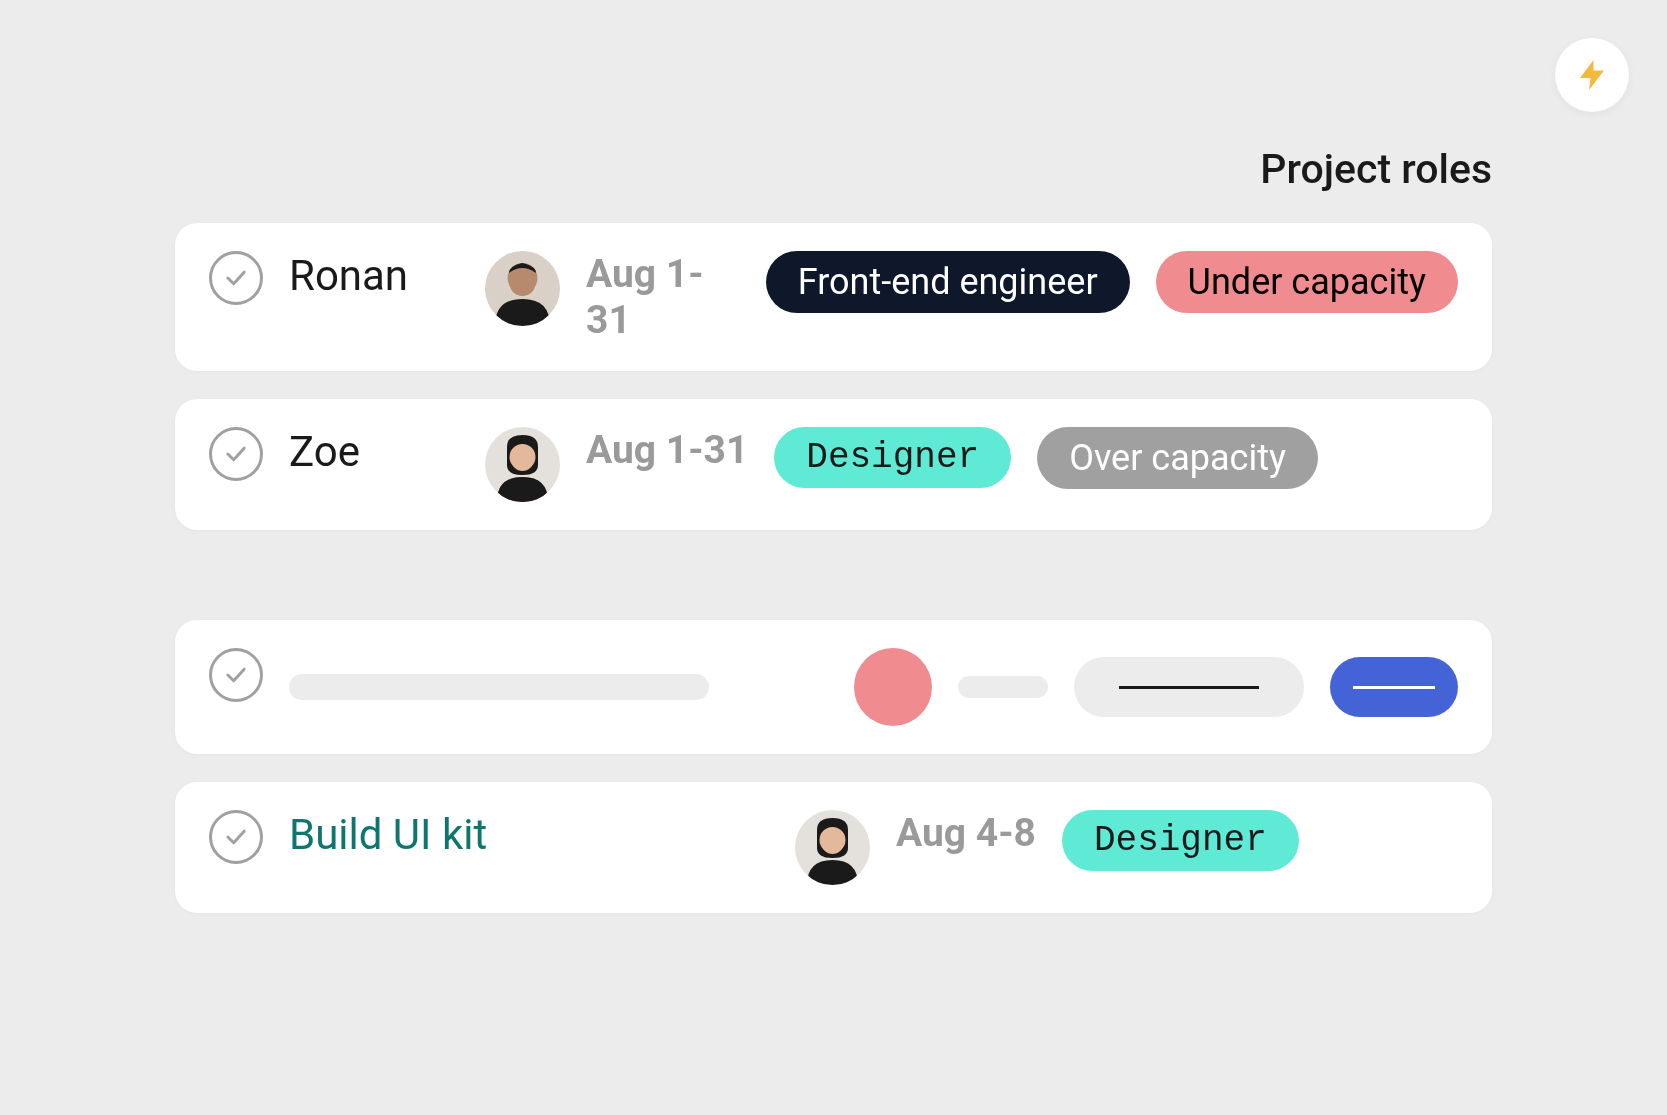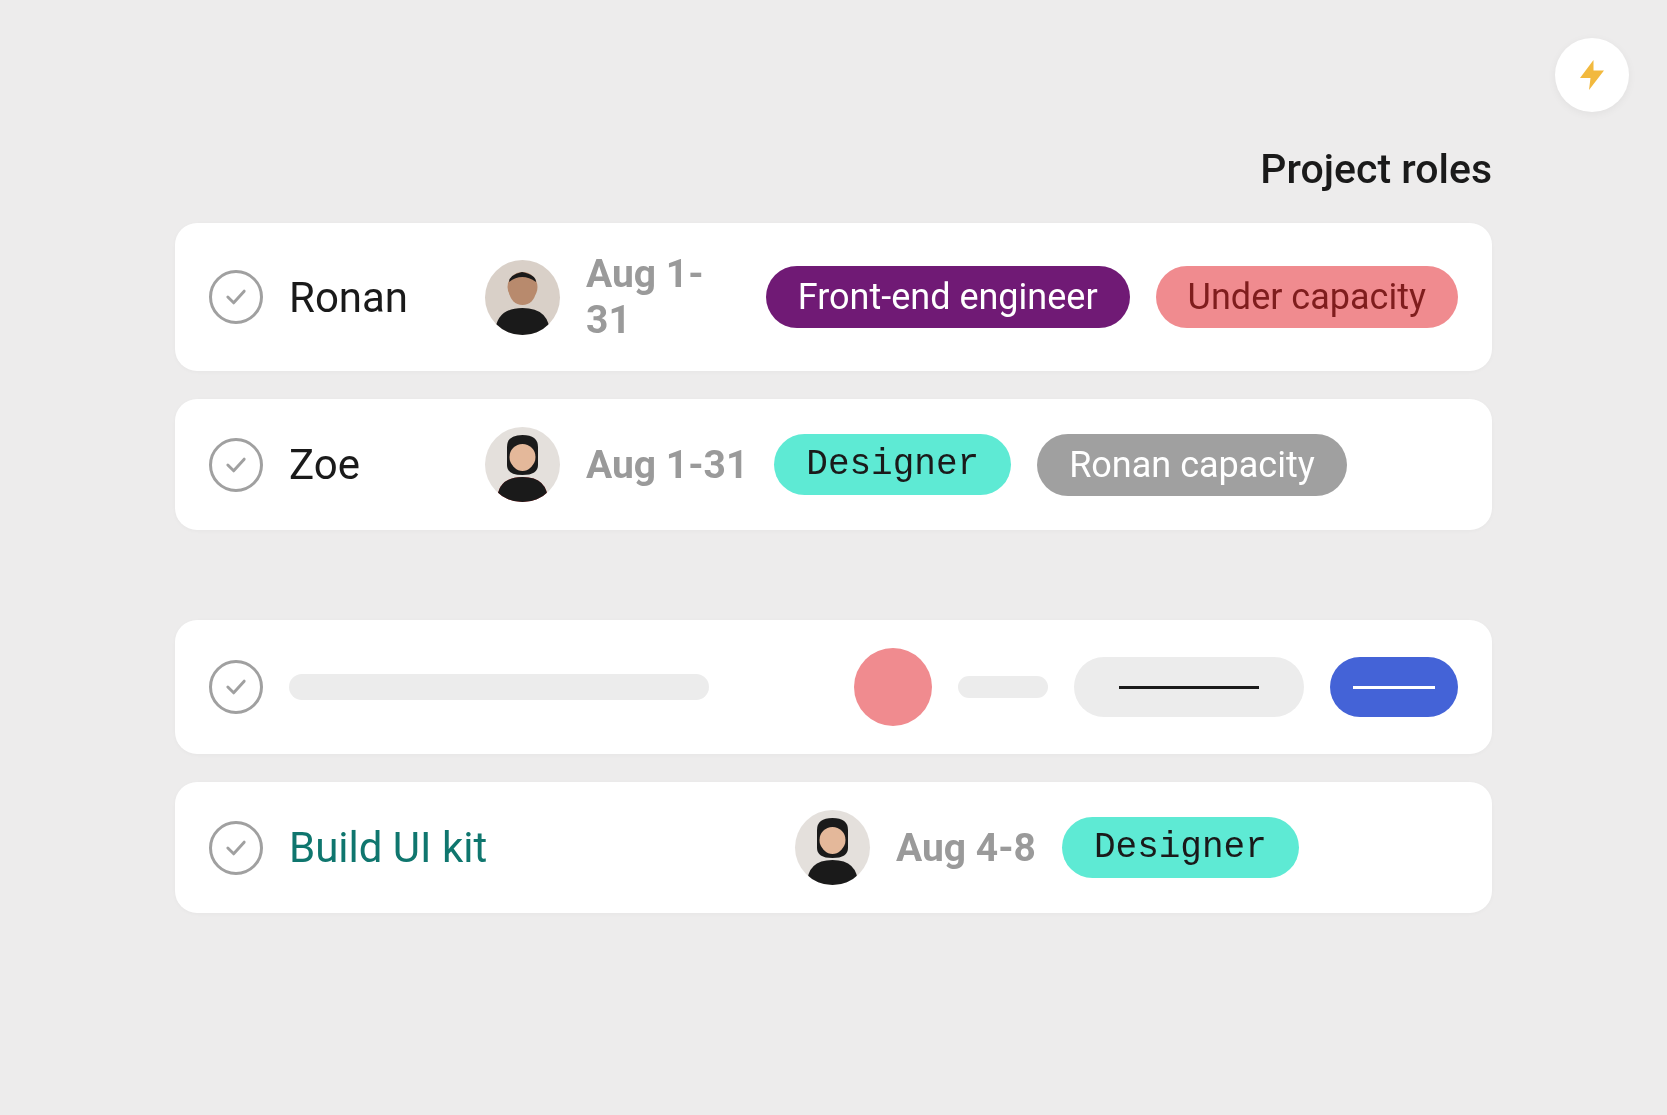--- a/index.html
+++ b/index.html
@@ -37,21 +37,21 @@
       text-align: right;
     }
     .section + .section {
       margin-top: 90px;
     }
     .card {
       background: #ffffff;
       border-radius: 22px;
       padding: 28px 34px;
       display: flex;
-      align-items: center;
+      align-items: flex-start;
       gap: 26px;
       box-shadow: 0 1px 4px rgba(0,0,0,0.03);
     }
     .card + .card {
       margin-top: 28px;
     }
     .check-icon {
       width: 54px;
       height: 54px;
       border-radius: 50%;
@@ -83,26 +83,26 @@
       font-weight: 700;
     }
     .pill {
       padding: 10px 32px;
       border-radius: 999px;
       font-size: 36px;
       font-weight: 400;
       white-space: nowrap;
     }
     .pill-blue {
-      background: #701a75;
+      background: #0f172a;
       color: #ffffff;
     }
     .pill-pink {
       background: #f08b8f;
-      color: #7f1d1d;
+      color: #000000;
     }
     .pill-light {
       background: #5eead4;
       color: #1a1a1a;
       font-family: Liberation Mono, monospace;
     }
     .pill-gray {
       background: #a0a0a0;
       color: #ffffff;
     }
@@ -198,21 +198,21 @@
       <svg width="75" height="75" viewBox="0 0 75 75">
         <path d="M 22 20 Q 22 8 37.5 8 Q 53 8 53 20 L 53 38 Q 53 48 37.5 48 Q 22 48 22 38 Z" fill="#1a1a1a"></path>
         <circle cx="37.5" cy="30" r="13" fill="#e4b89a"></circle>
         <path d="M 12 75 Q 12 50 37.5 50 Q 63 50 63 75 Z" fill="#c83a3a"></path>
         <path d="M 12 75 Q 12 50 37.5 50 Q 63 50 63 75 Z" fill="#1a1a1a"></path>
         <circle cx="37.5" cy="33" r="11" fill="#e4b89a"></circle>
       </svg>
     </span>
     <span class="date-range">Aug 1-31</span>
     <span class="pill pill-light">Designer</span>
-    <span class="pill pill-gray">Ronan capacity</span>
+    <span class="pill pill-gray">Over capacity</span>
   </div>
 </div>
 
 <div class="section">
 
   <div class="card">
     <span class="check-icon">
       <svg width="28" height="28" viewBox="0 0 24 24" fill="none">
           <path d="M5 12 L10 17 L19 7" stroke="#a0a0a0" stroke-width="2.5" stroke-linecap="round" stroke-linejoin="round"></path>
         </svg>

